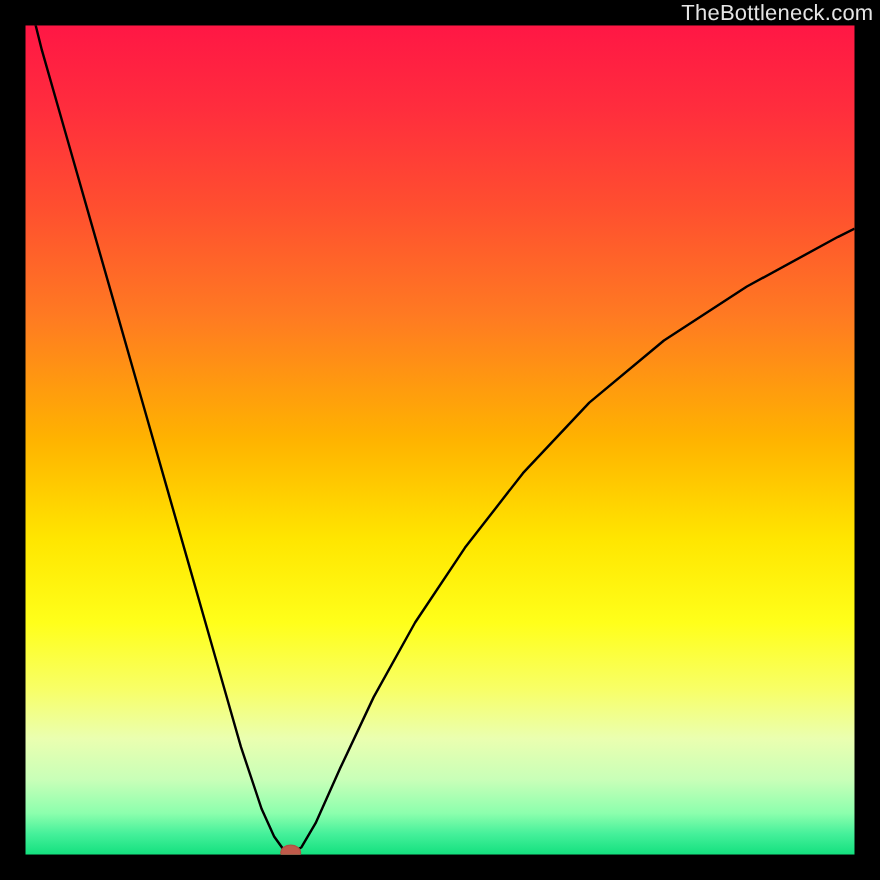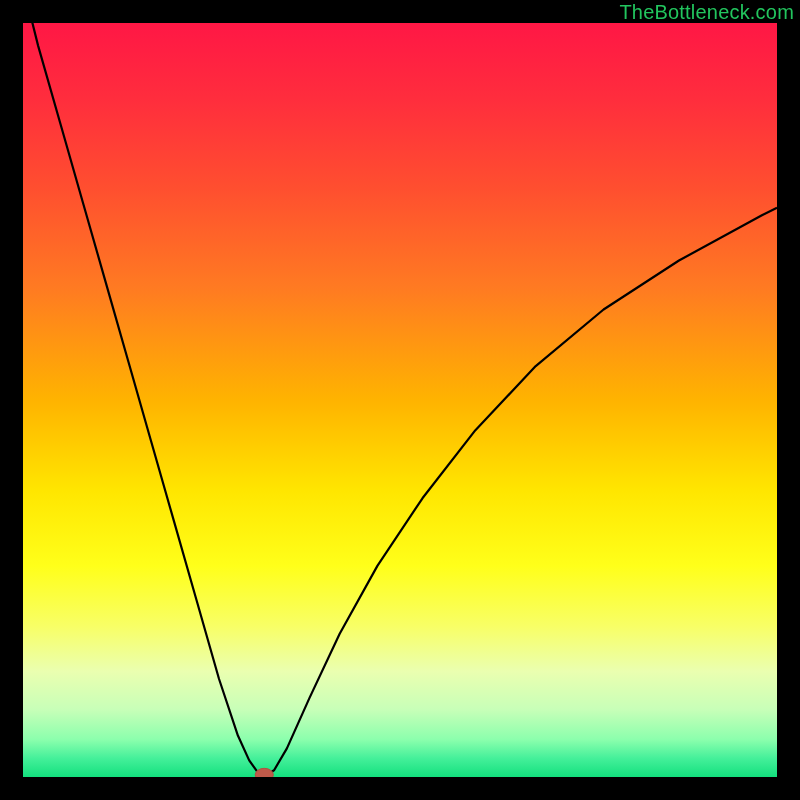--- a/index.html
+++ b/index.html
@@ -23,21 +23,21 @@
     position: absolute;
     left: 0;
     top: 0;
     width: 754px;
     height: 754px;
   }
   .watermark {
     position: absolute;
     top: 1px;
     right: 6px;
-    color: #22c55e;
+    color: #e5e5e5;
     font-size: 20px;
     font-weight: 500;
     letter-spacing: 0.2px;
     user-select: none;
   }
   svg {
     display: block;
   }
 </style>
 </head>

